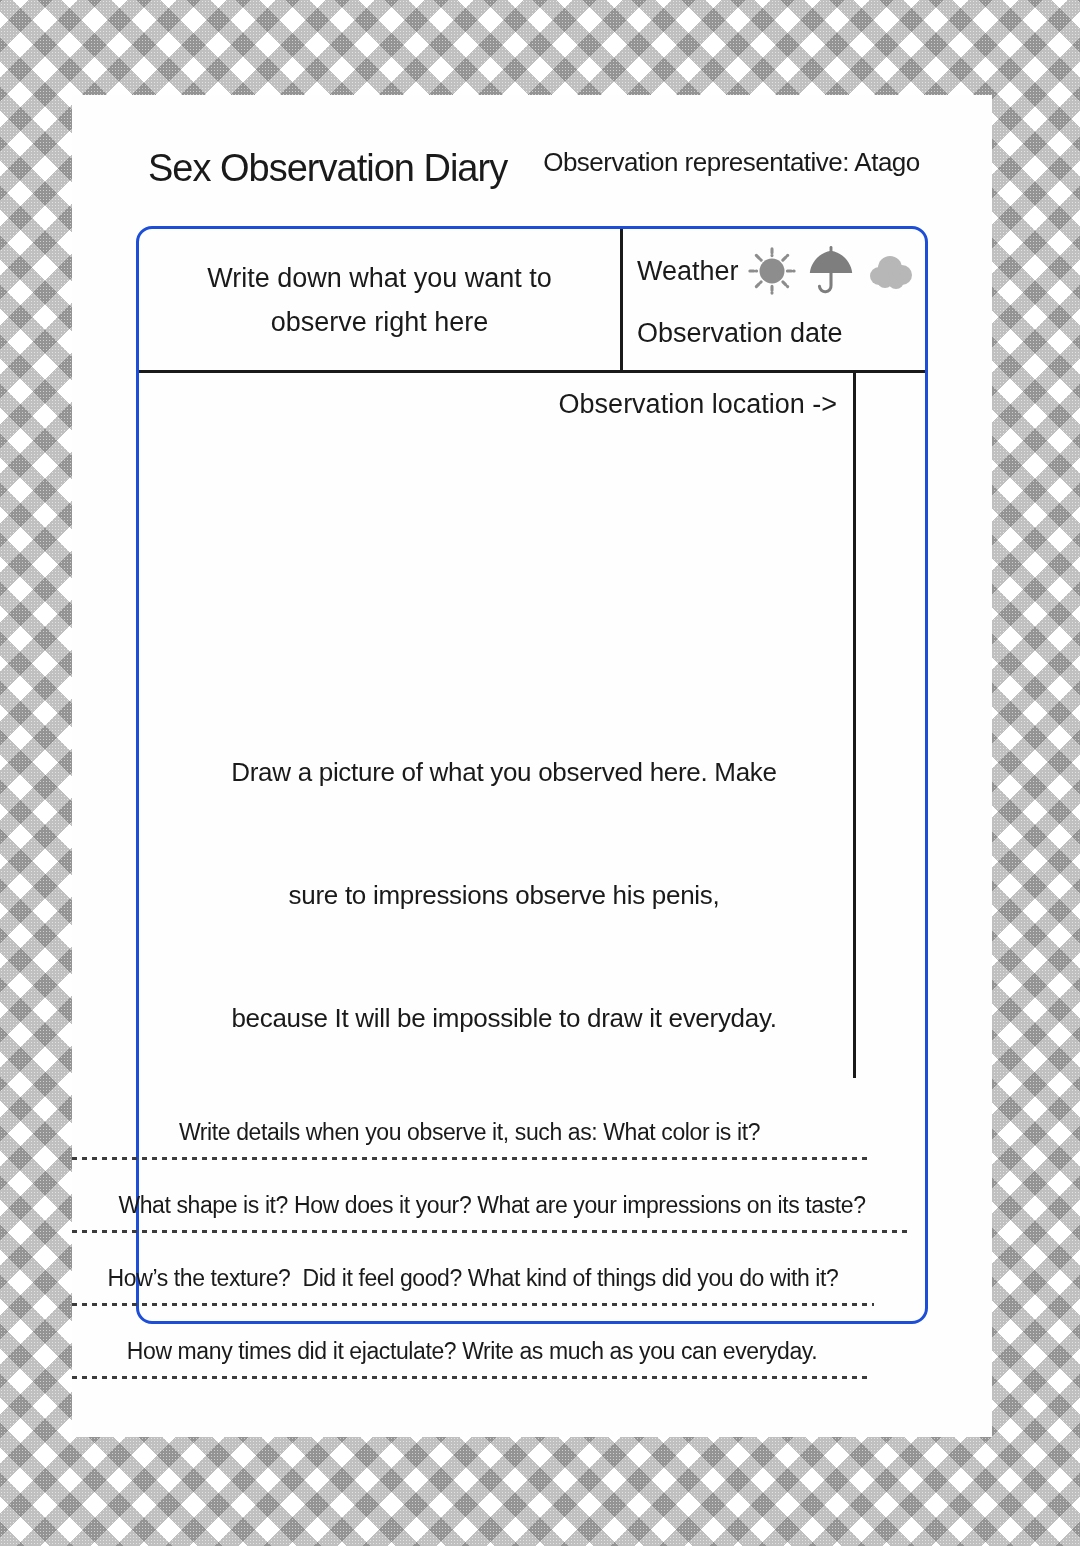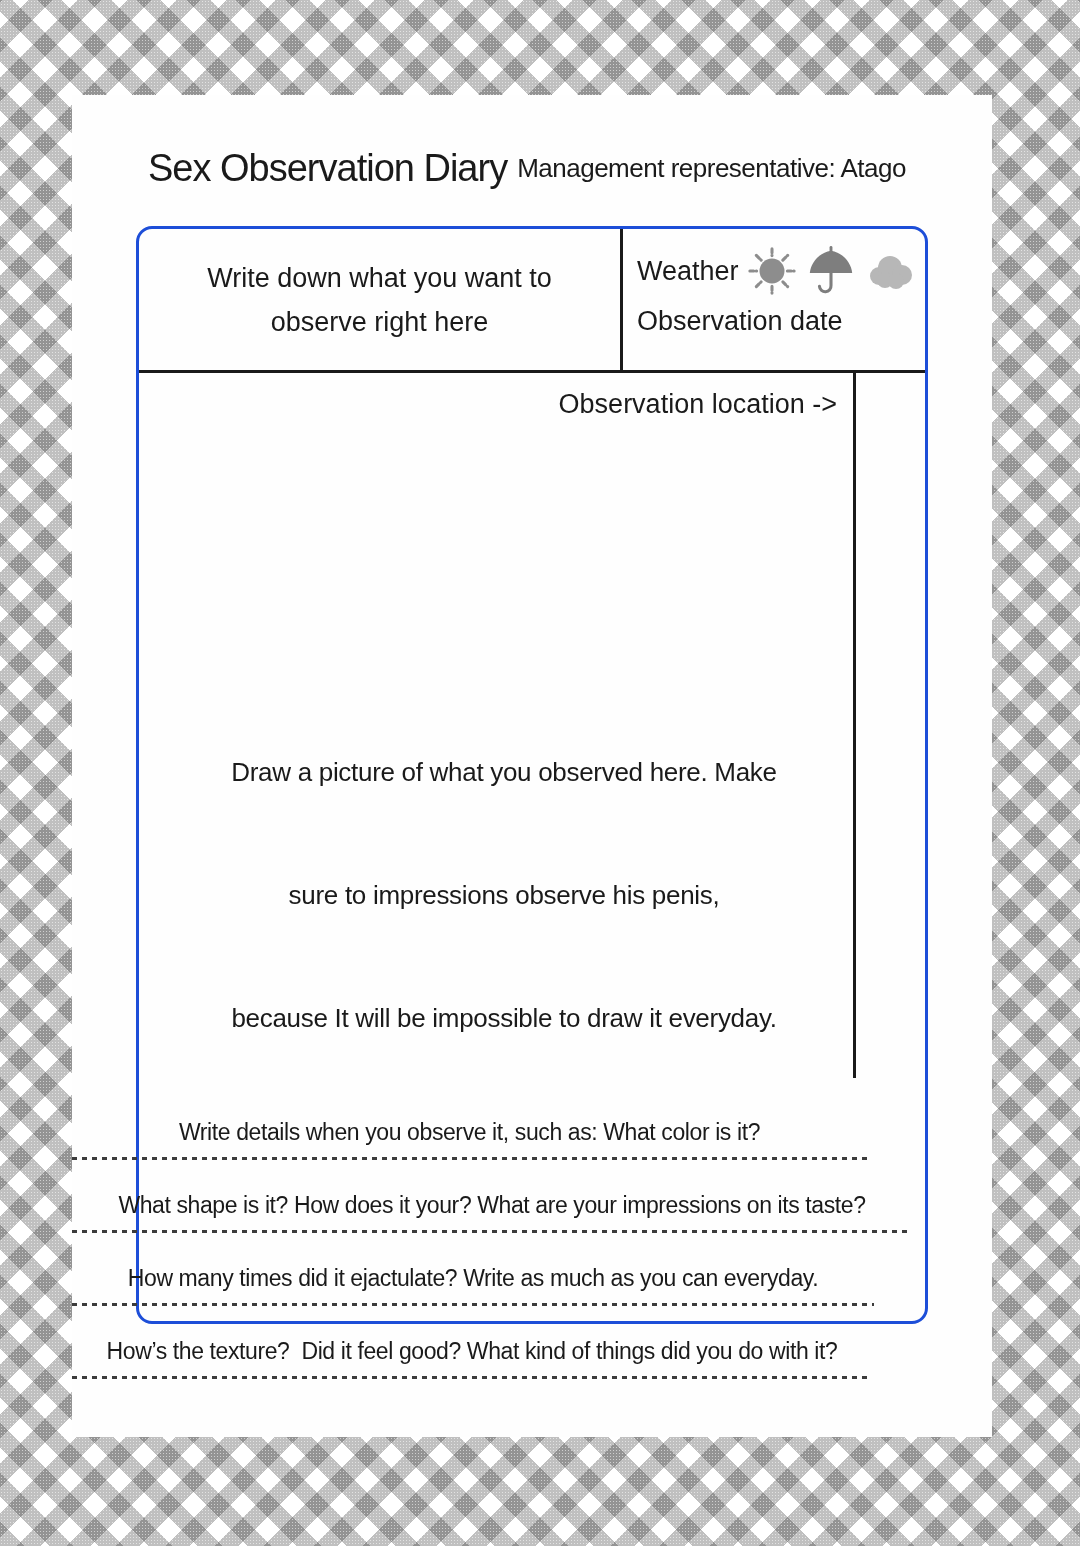--- a/index.html
+++ b/index.html
@@ -23,22 +23,22 @@
     position: absolute;
     left: 72px; top: 95px;
     width: 920px; height: 1342px;
     background: #fefefe;
   }
 
   .title-row {
     position: absolute;
     left: 76px; top: 52px;
     display: flex;
-    align-items: center;
-    gap: 10px;
+    align-items: flex-start;
+    gap: 36px;
     white-space: pre;
   }
   .title-row h1 {
     font-size: 38px;
     font-weight: normal;
     letter-spacing: -1px;
   }
   .subtitle {
     font-size: 26px;
     letter-spacing: -0.5px;
@@ -75,21 +75,21 @@
     font-size: 27px;
   }
   .weather-row {
     display: flex;
     align-items: center;
     gap: 8px;
     height: 52px;
     white-space: pre;
   }
   .weather-row .w-label { margin-right: 0; }
-  .date-row { margin-top: 9px; white-space: pre; }
+  .date-row { margin-top: 21px; white-space: pre; }
 
   .icon { display: inline-flex; align-items: center; }
 
   .draw-area {
     position: relative;
     height: 705px;
   }
   .side-col {
     position: absolute;
     top: 0; right: 0; bottom: 0;
@@ -144,21 +144,21 @@
   .q:nth-child(4) .q-dash { width: 800px; }
 </style>
 </head>
 <body>
 
 <div class="canvas">
   <div class="page">
 
     <div class="title-row">
       <h1>Sex Observation Diary</h1>
-      <div class="subtitle">Management representative: Atago</div>
+      <div class="subtitle">Observation representative: Atago</div>
     </div>
 
     <div class="form-box">
       <div class="form-header">
         <div class="cell-topic">
           <div>Write down what you want to</div>
           <div>observe right here</div>
         </div>
         <div class="cell-meta">
           <div class="weather-row">
@@ -215,23 +215,23 @@
     <div class="questions">
       <div class="q">
         <div class="q-text">Write details when you observe it, such as: What color is it?</div>
         <div class="q-dash"></div>
       </div>
       <div class="q">
         <div class="q-text">What shape is it? How does it your? What are your impressions on its taste?</div>
         <div class="q-dash"></div>
       </div>
       <div class="q">
+        <div class="q-text">How’s the texture?  Did it feel good? What kind of things did you do with it?</div>
+        <div class="q-dash"></div>
+      </div>
+      <div class="q">
         <div class="q-text">How many times did it ejactulate? Write as much as you can everyday.</div>
-        <div class="q-dash"></div>
-      </div>
-      <div class="q">
-        <div class="q-text">How’s the texture?  Did it feel good? What kind of things did you do with it?</div>
         <div class="q-dash"></div>
       </div>
     </div>
 
   </div>
 </div>
 
 </body></html>

